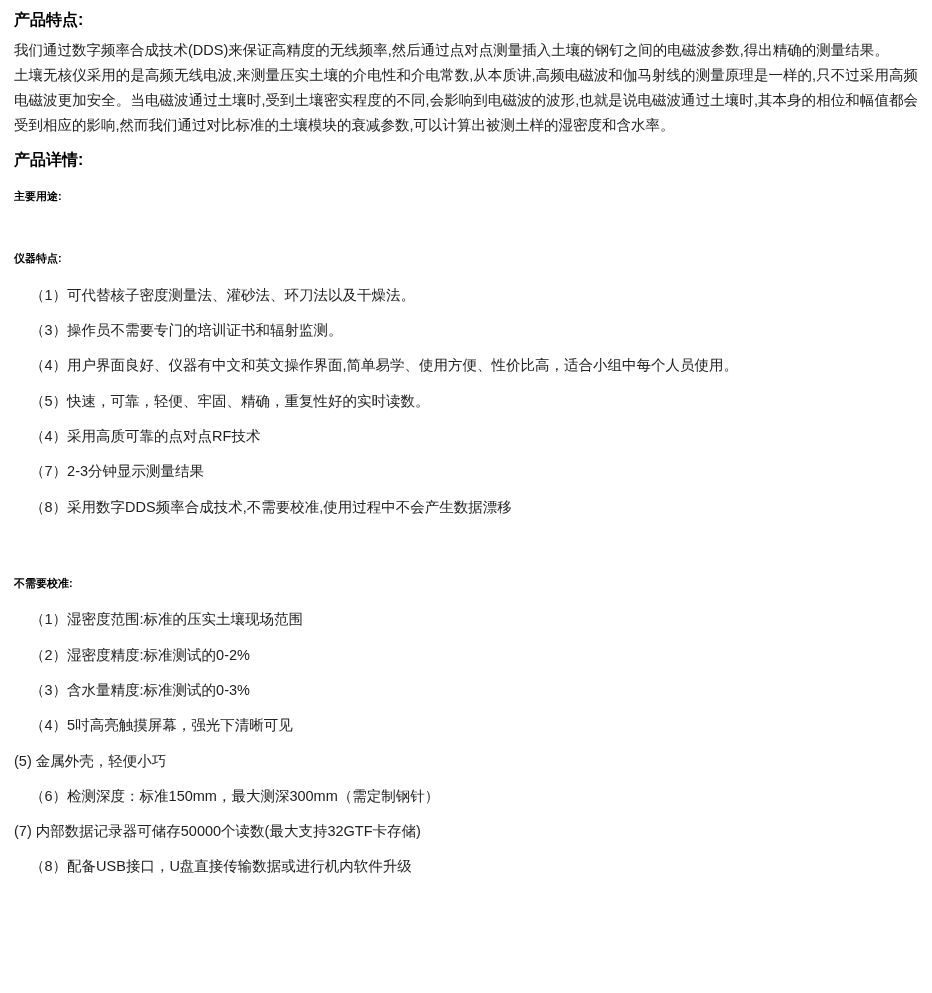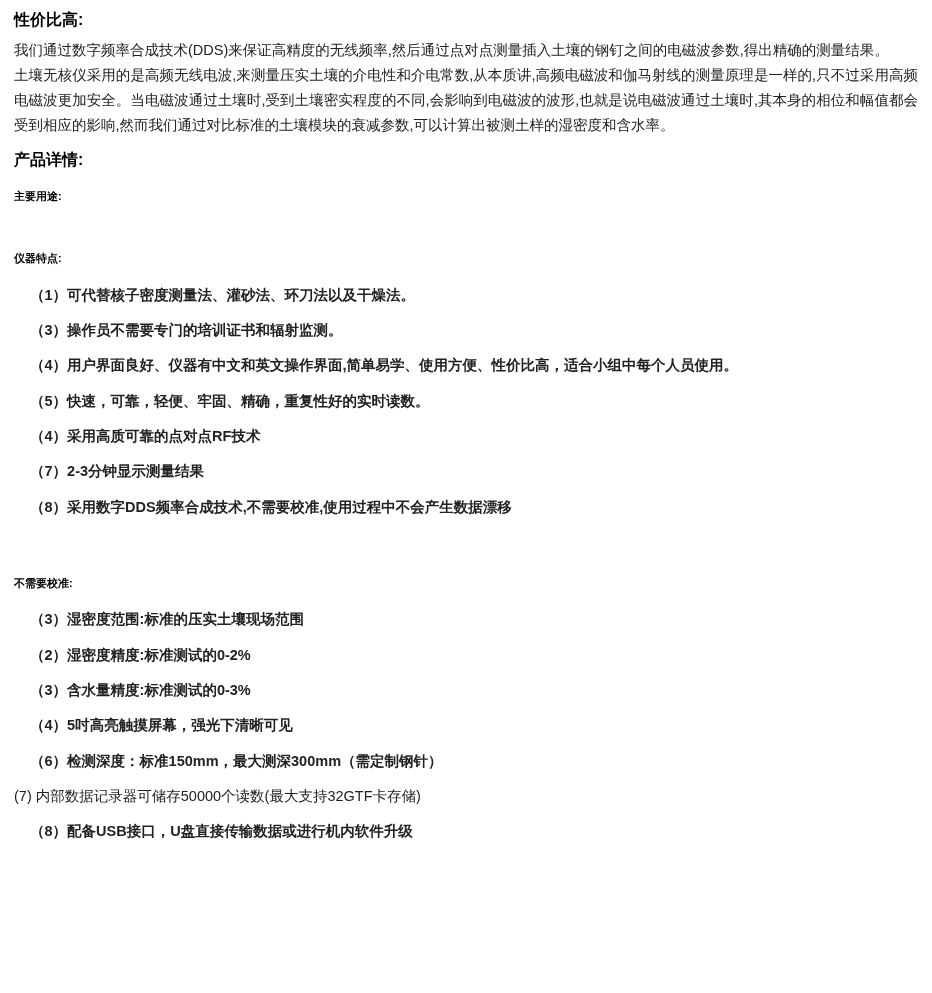--- a/index.html
+++ b/index.html
@@ -49,29 +49,29 @@
     padding: 0;
     list-style: none;
   }
   .list li {
     font-size: 14.5px;
     line-height: 1.4;
     color: #222222;
     margin: 0 0 15px 0;
   }
   .list li:last-child { margin-bottom: 0; }
-  .indent { padding-left: 16px; font-weight: bold; }
+  .indent { padding-left: 16px; }
   .noindent { padding-left: 0; }
 </style>
 </head>
 <body>
 
 <div class="page">
 
-  <h2 class="h-title">性价比高:</h2>
+  <h2 class="h-title">产品特点:</h2>
 
   <p class="para">我们通过数字频率合成技术(DDS)来保证高精度的无线频率,然后通过点对点测量插入土壤的钢钉之间的电磁波参数,得出精确的测量结果。</p>
   <p class="para">土壤无核仪采用的是高频无线电波,来测量压实土壤的介电性和介电常数,从本质讲,高频电磁波和伽马射线的测量原理是一样的,只不过采用高频电磁波更加安全。当电磁波通过土壤时,受到土壤密实程度的不同,会影响到电磁波的波形,也就是说电磁波通过土壤时,其本身的相位和幅值都会受到相应的影响,然而我们通过对比标准的土壤模块的衰减参数,可以计算出被测土样的湿密度和含水率。</p>
 
   <div class="spacer-sm"></div>
 
   <h2 class="h-title">产品详情:</h2>
 
   <div class="spacer-sm"></div>
 
@@ -97,23 +97,24 @@
   </ul>
 
   <div class="spacer-xl"></div>
   <div class="spacer-md"></div>
 
   <h3 class="h-sub">不需要校准:</h3>
 
   <div class="spacer-md"></div>
 
   <ul class="list">
-    <li class="indent">（3）湿密度范围:标准的压实土壤现场范围</li>
+    <li class="indent">（1）湿密度范围:标准的压实土壤现场范围</li>
     <li class="indent">（2）湿密度精度:标准测试的0-2%</li>
     <li class="indent">（3）含水量精度:标准测试的0-3%</li>
     <li class="indent">（4）5吋高亮触摸屏幕，强光下清晰可见</li>
+    <li class="noindent">(5) 金属外壳，轻便小巧</li>
     <li class="indent">（6）检测深度：标准150mm，最大测深300mm（需定制钢针）</li>
     <li class="noindent">(7) 内部数据记录器可储存50000个读数(最大支持32GTF卡存储)</li>
     <li class="indent">（8）配备USB接口，U盘直接传输数据或进行机内软件升级</li>
 
   </ul>
 
 </div>
 
 </body></html>

